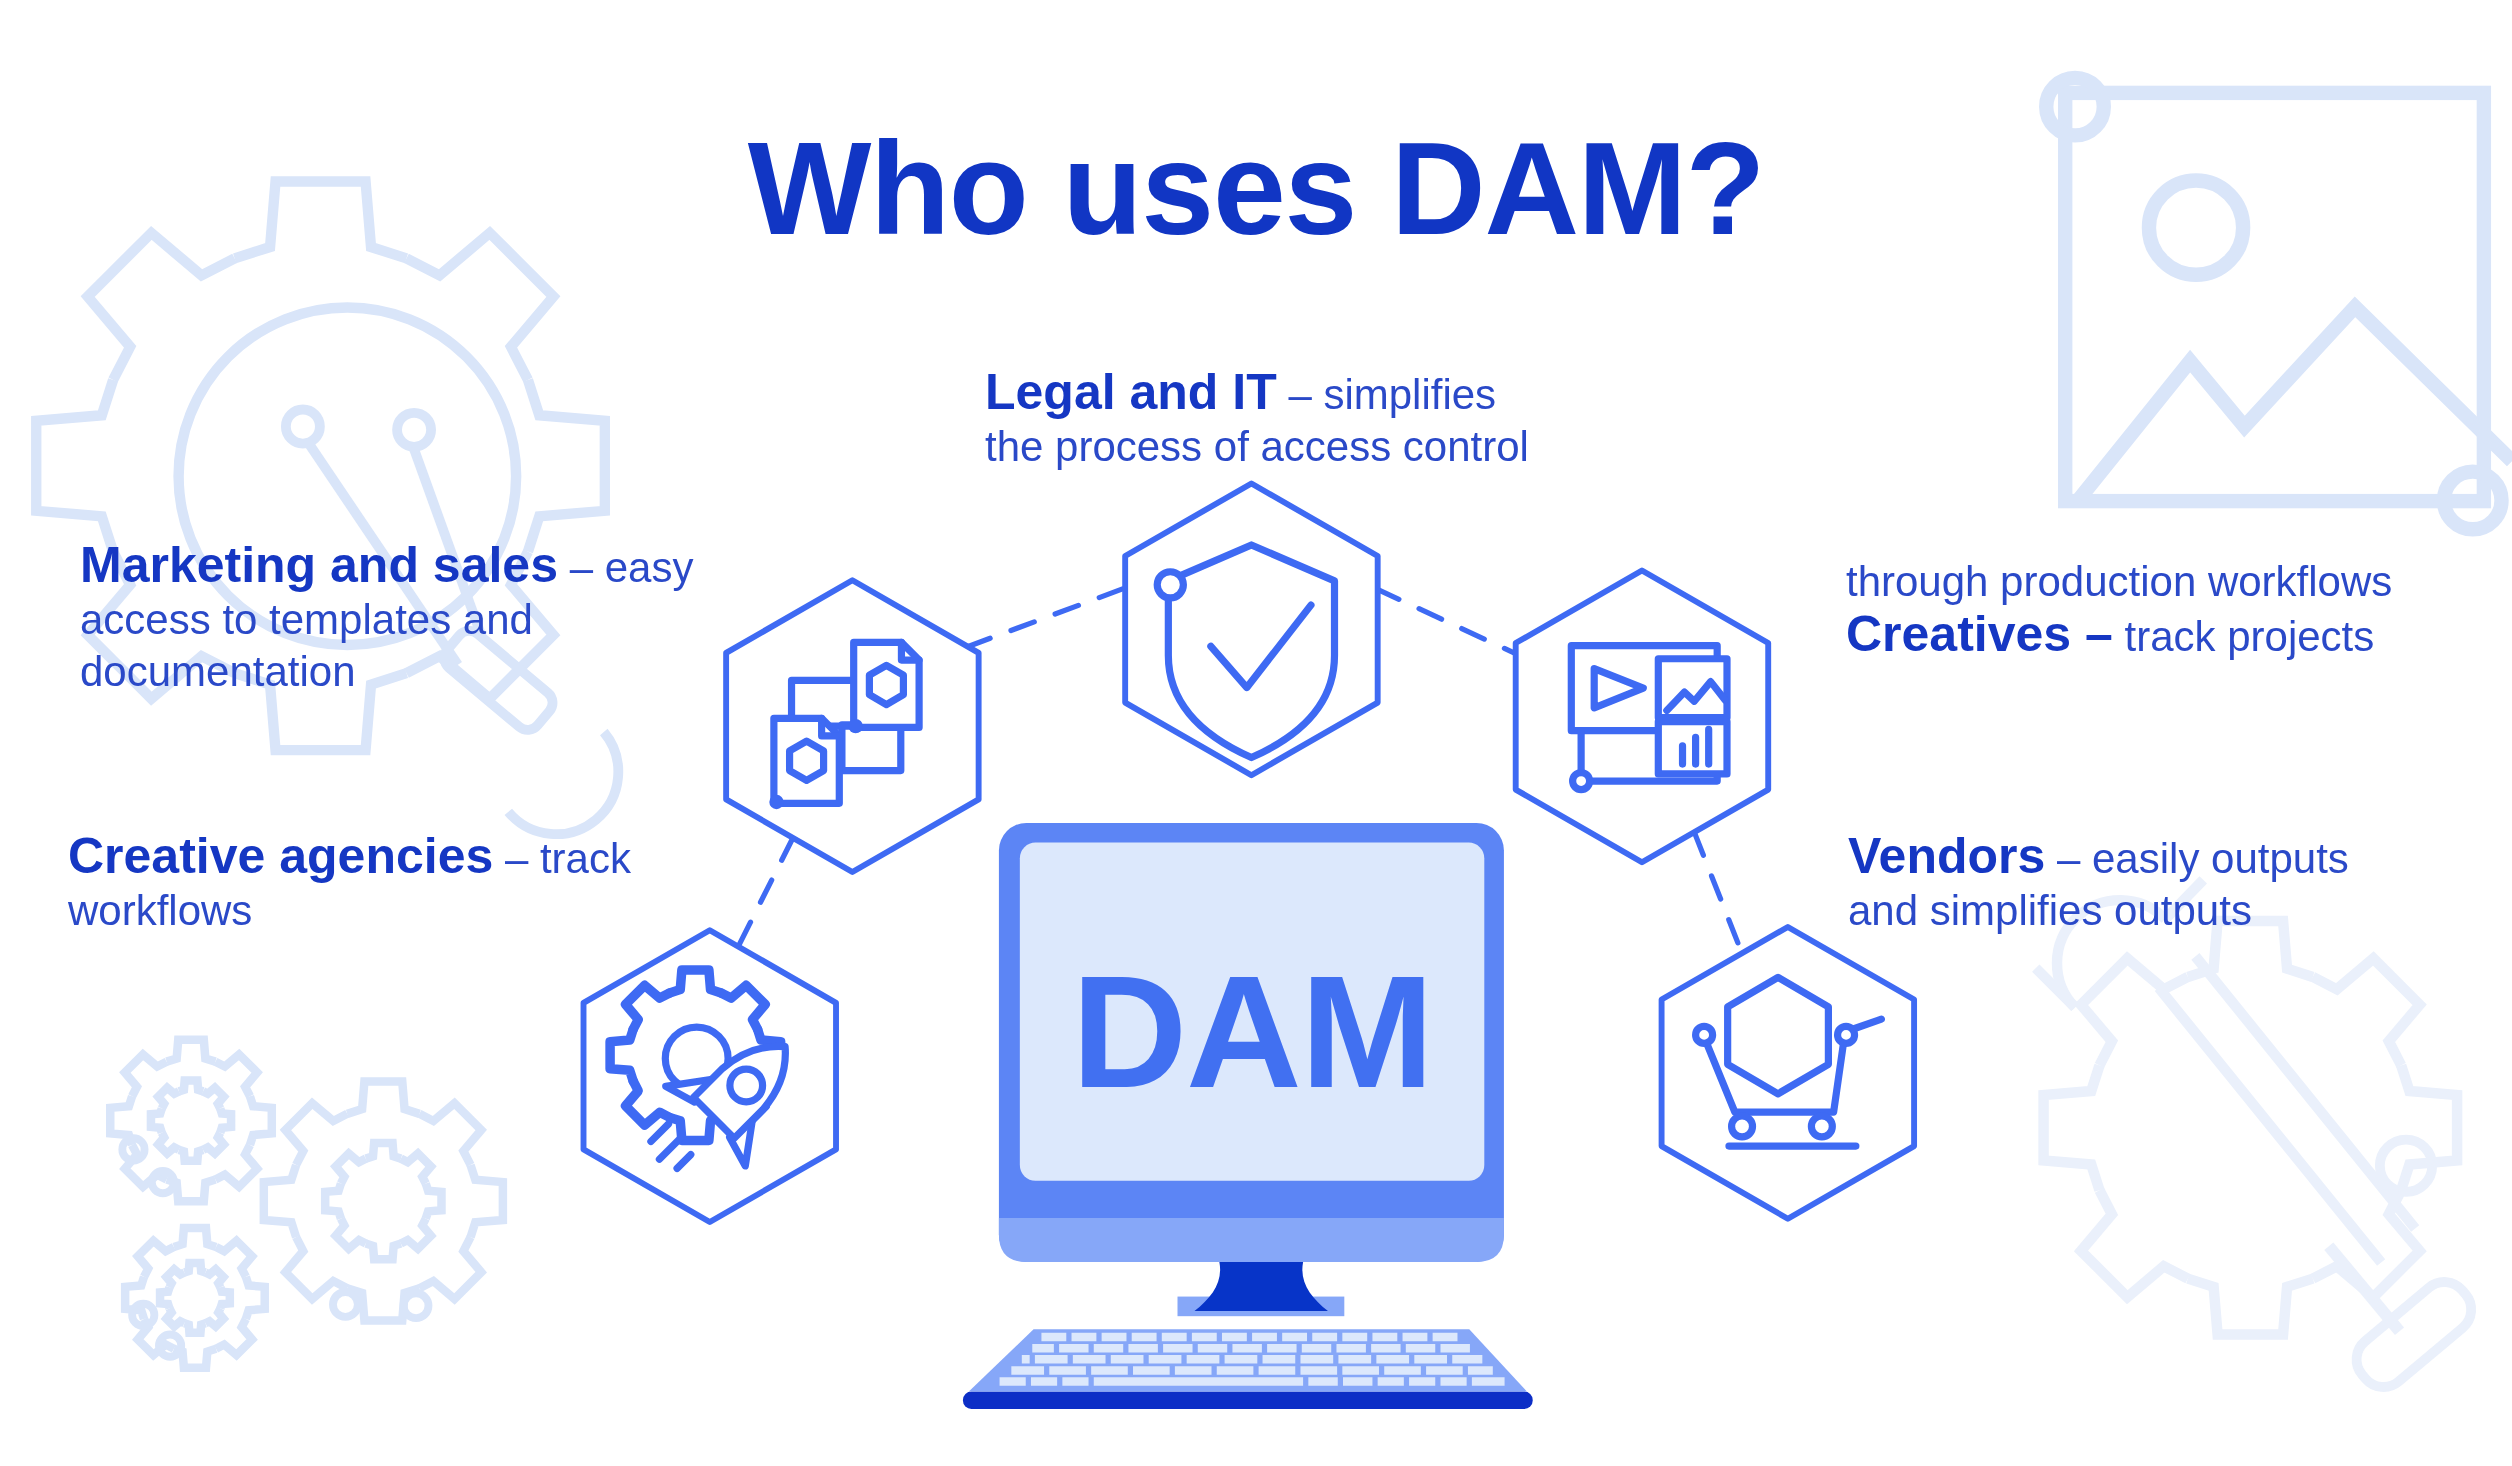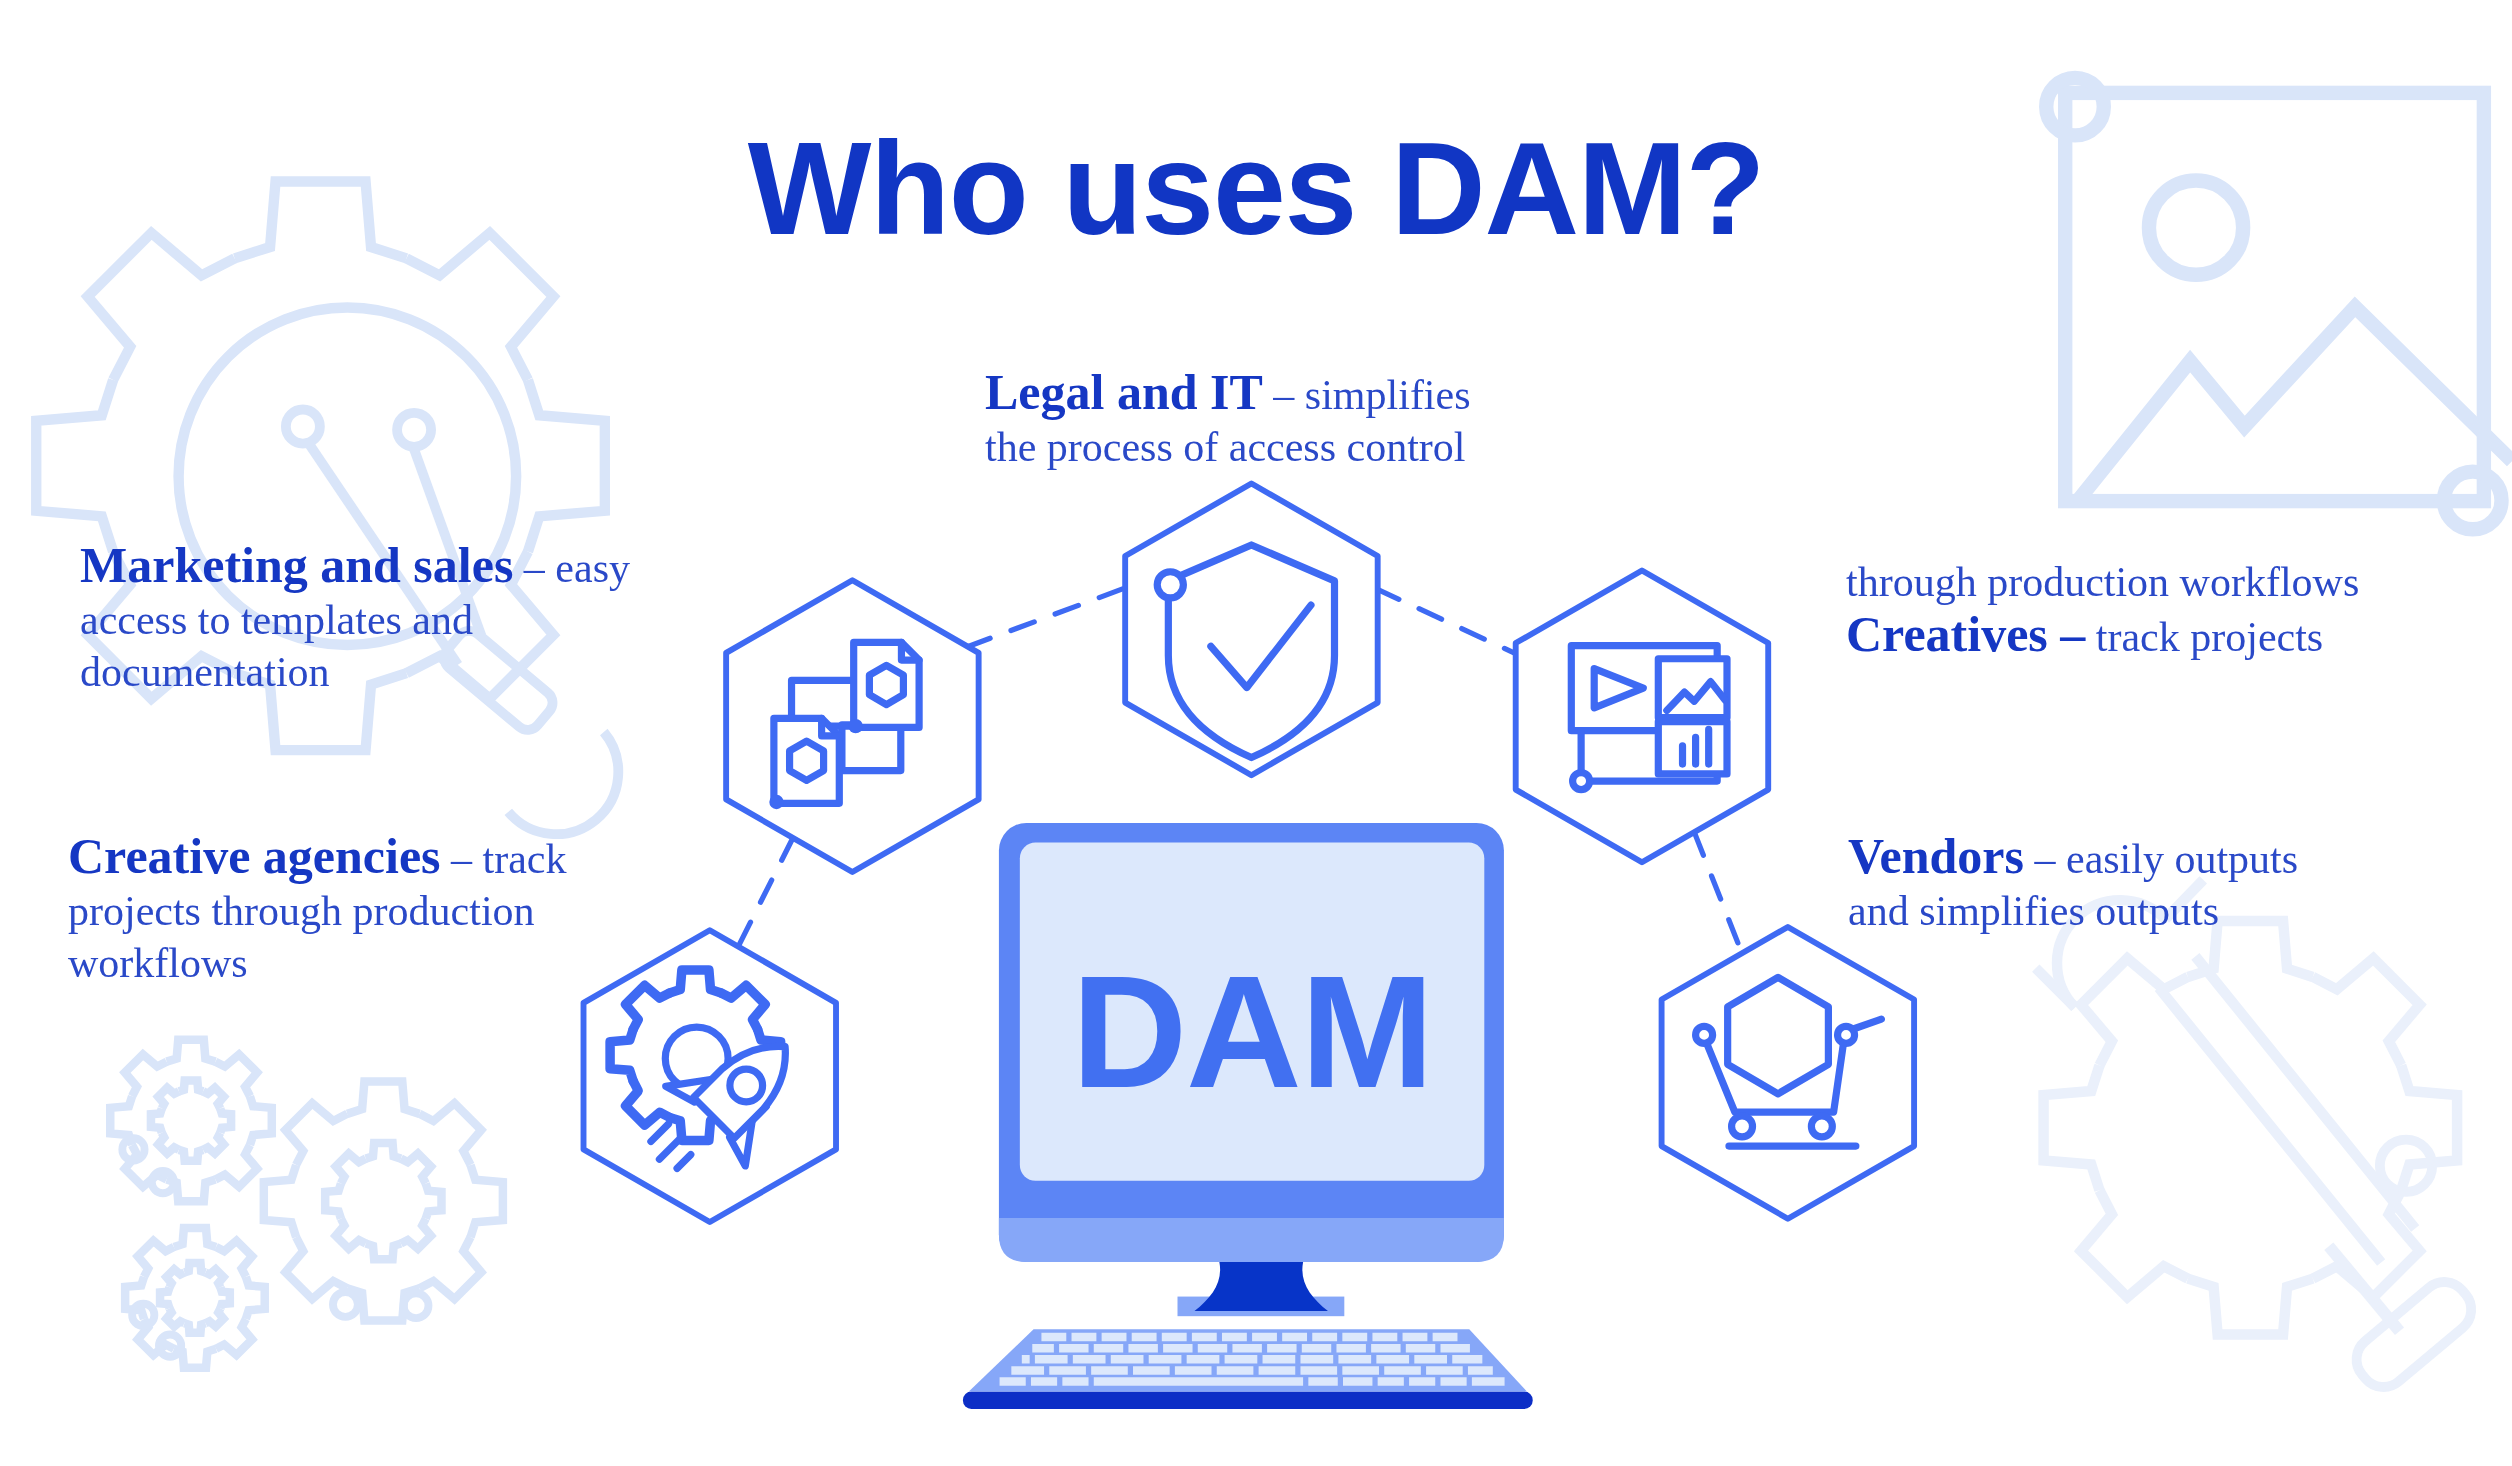--- a/index.html
+++ b/index.html
@@ -13,21 +13,21 @@
   .hex{fill:#ffffff;stroke:#3E6AF3;stroke-width:9;stroke-linejoin:round;}
   .ic{fill:none;stroke:#3E6AF3;stroke-width:11;stroke-linecap:round;stroke-linejoin:round;}
   .icw{fill:#ffffff;stroke:#3E6AF3;stroke-width:11;stroke-linecap:round;stroke-linejoin:round;}
   .dot{fill:#3E6AF3;stroke:none;}
   .dash{fill:none;stroke:#3E6AF3;stroke-width:8;stroke-dasharray:38 34;stroke-linecap:round;}
   .keys{fill:none;stroke:#DCE8FC;stroke-width:13;}
 
   .title{position:absolute;left:0;right:0;top:97px;margin:16px;text-align:center;
          font-size:131px;font-weight:bold;letter-spacing:-1.3px;color:#1136C4;}
 
-  .label{position:absolute;font-size:42px;line-height:52px;color:#2A49C8;font-family:Liberation Serif, serif;}
+  .label{position:absolute;font-size:42px;line-height:52px;color:#2A49C8;}
   .label .head{font-size:50px;font-weight:bold;color:#1537C3;}
   .lbl-legal    {left:985px;top:366px;width:628px;}
   .lbl-marketing{left:80px;top:531px;width:687px;margin-top:8px;}
   .lbl-agencies {left:68px;top:830px;width:654px;}
   .lbl-creatives{left:1846px;top:556px;width:628px;}
   .lbl-vendors  {left:1848px;top:830px;width:589px;}
 
   .dam-label{font-family:"Liberation Sans", sans-serif;font-weight:bold;font-size:245px;
              fill:#4170F1;letter-spacing:-2px;}
 </style>
@@ -220,21 +220,20 @@
   </div>
 
   <div class="label lbl-marketing">
     <div><span class="head">Marketing and sales</span> <span>– easy</span></div>
     <div>access to templates and</div>
     <div>documentation</div>
   </div>
 
   <div class="label lbl-agencies">
     <div><span class="head">Creative agencies</span>&nbsp;<span>– track</span></div>
-    <div>projects through production</div>
     <div>workflows</div>
   </div>
 
   <div class="label lbl-creatives">
     <div>through production workflows</div>
     <div><span class="head">Creatives –</span> <span>track projects</span></div>
   </div>
 
   <div class="label lbl-vendors">
     <div><span class="head">Vendors</span> <span>– easily outputs</span></div>

